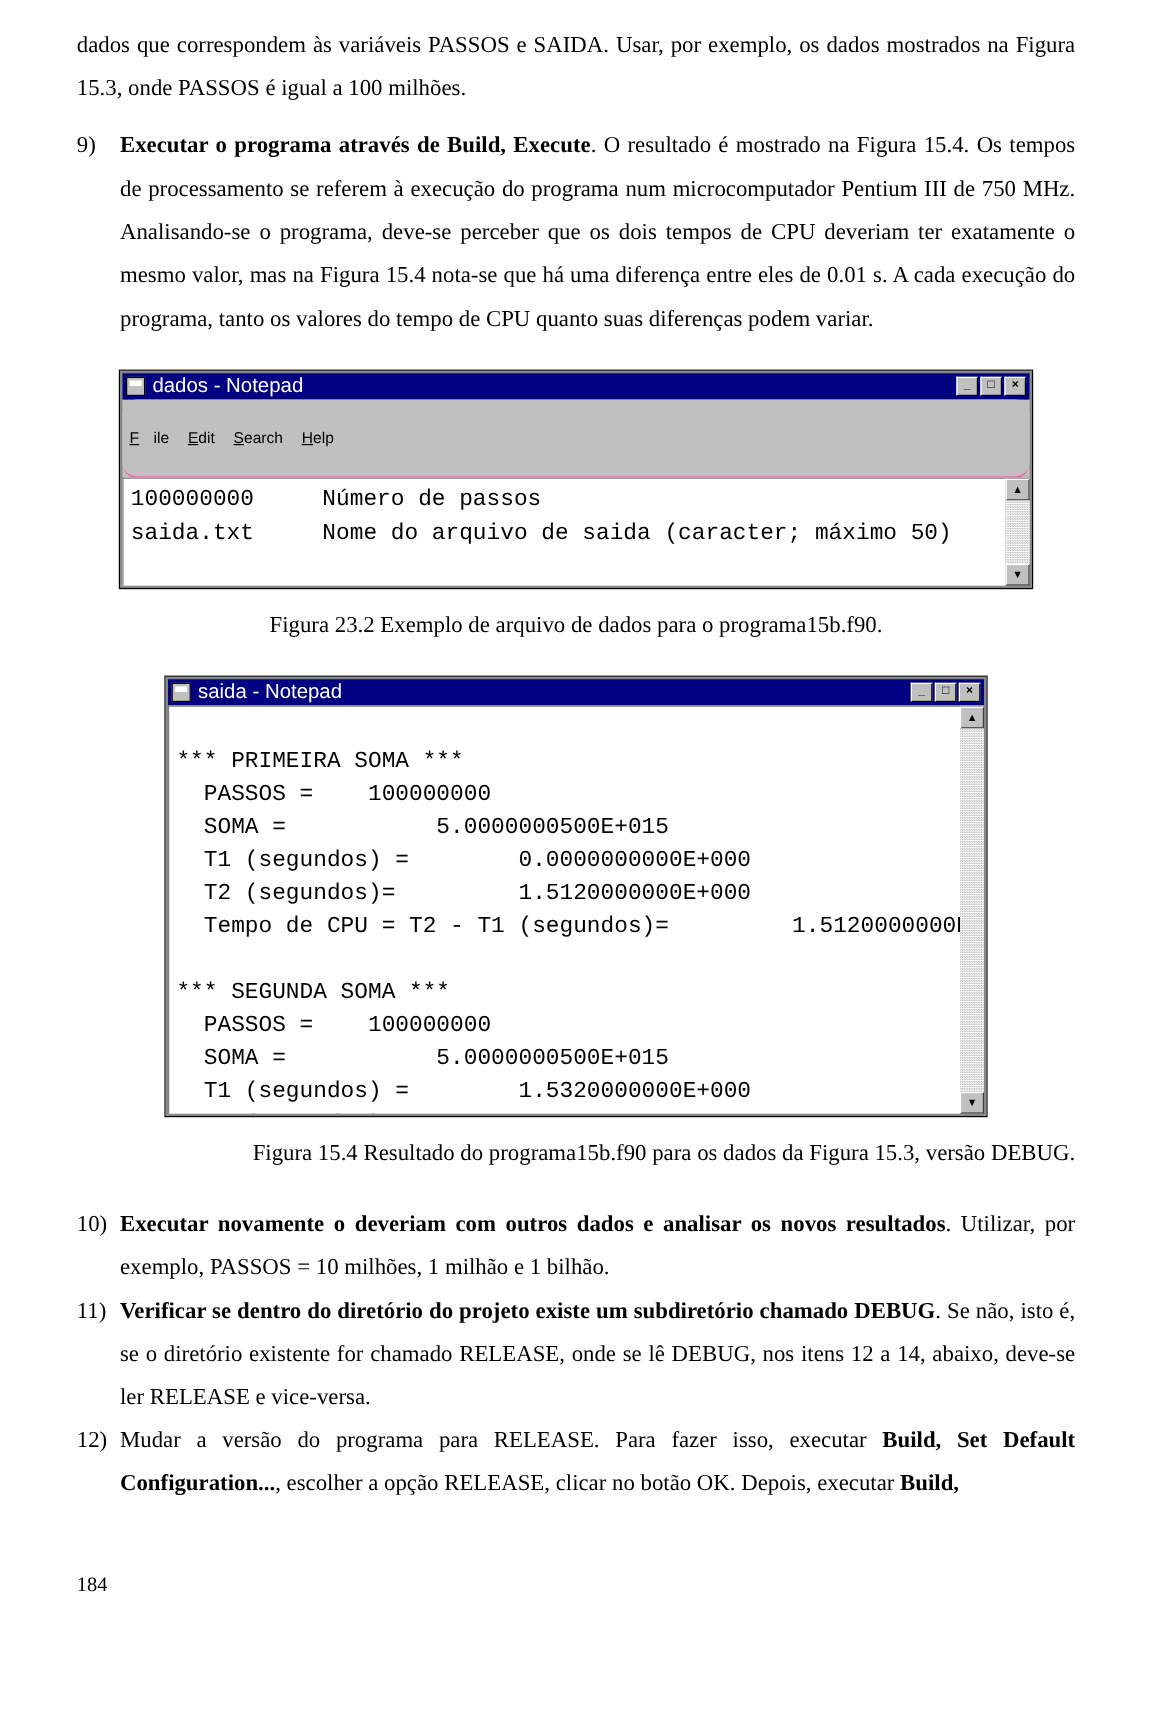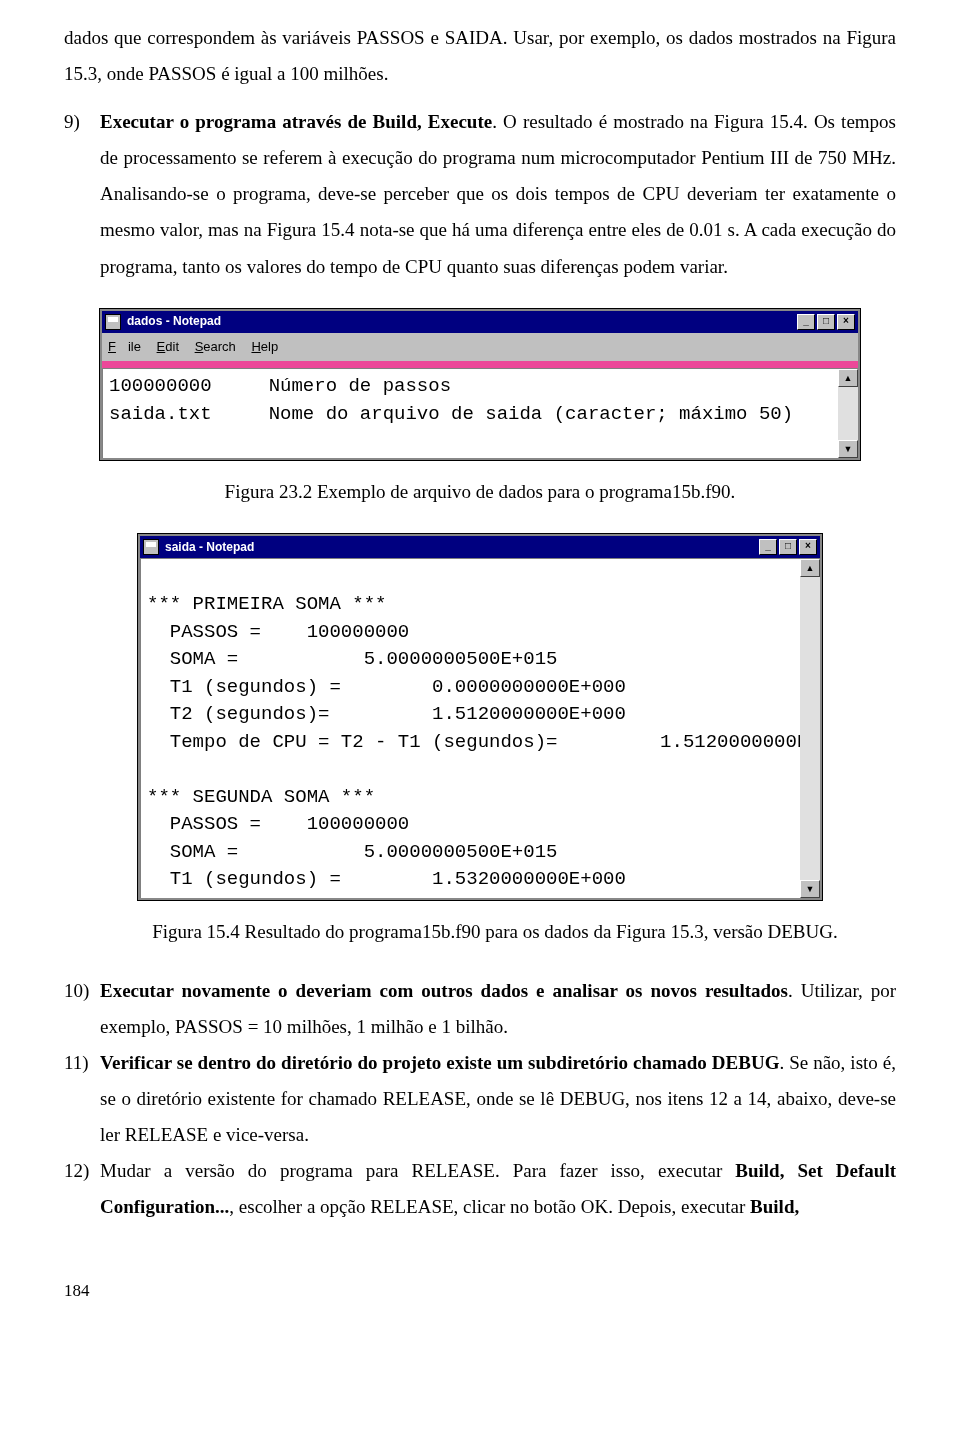--- a/index.html
+++ b/index.html
@@ -30,21 +30,21 @@
       width: 36px;
       flex-shrink: 0;
       margin-left: -36px;
     }
     .bold { font-weight: bold; }
     .caption {
       text-align: center;
       margin: 14px 0 22px 0;
     }
     .caption-left {
-      text-align: center;
+      text-align: right;
       margin: 14px 0 22px 0;
       padding-left: 30px;
     }
     .footer {
       display: flex;
       justify-content: space-between;
       font-size: 17px;
       margin-top: 50px;
     }
     
@@ -72,41 +72,42 @@
       margin-right: 6px;
       border: 1px solid #000;
       position: relative;
     }
     .np-appicon::after {
       content:"";
       position:absolute;
       left:2px; top:2px; right:2px; bottom:2px;
       background: linear-gradient(#fff 50%, #c0c0c0 50%);
     }
-    .np-title { flex: 1; font-weight: bold; font-size: 12px; }
+    .np-title { flex: 1; font-weight: normal; font-size: 17px; }
     .np-btn {
       width: 18px; height: 16px;
       background: #c0c0c0;
       border-top: 1px solid #fff;
       border-left: 1px solid #fff;
       border-right: 1px solid #000;
       border-bottom: 1px solid #000;
       margin-left: 2px;
       text-align: center;
       line-height: 12px;
       font-family: Arial, sans-serif;
       font-size: 10px;
       color: #000;
       font-weight: bold;
     }
     .np-menubar {
       background: #c0c0c0;
-      padding: 2px 6px;
-      border-bottom: 7px solid #ec4899;
+      padding: 20px 6px;
+      border-bottom: 1px solid #ec4899;
       font-size: 13px;
+      border-radius: 12px;
     }
     .np-menubar span { margin-right: 12px; }
     .np-menubar u { text-decoration: underline; }
     .np-client {
       display: flex;
       background: #fff;
     }
     .np-content {
       flex: 1;
       font-family: "Courier New", monospace;

